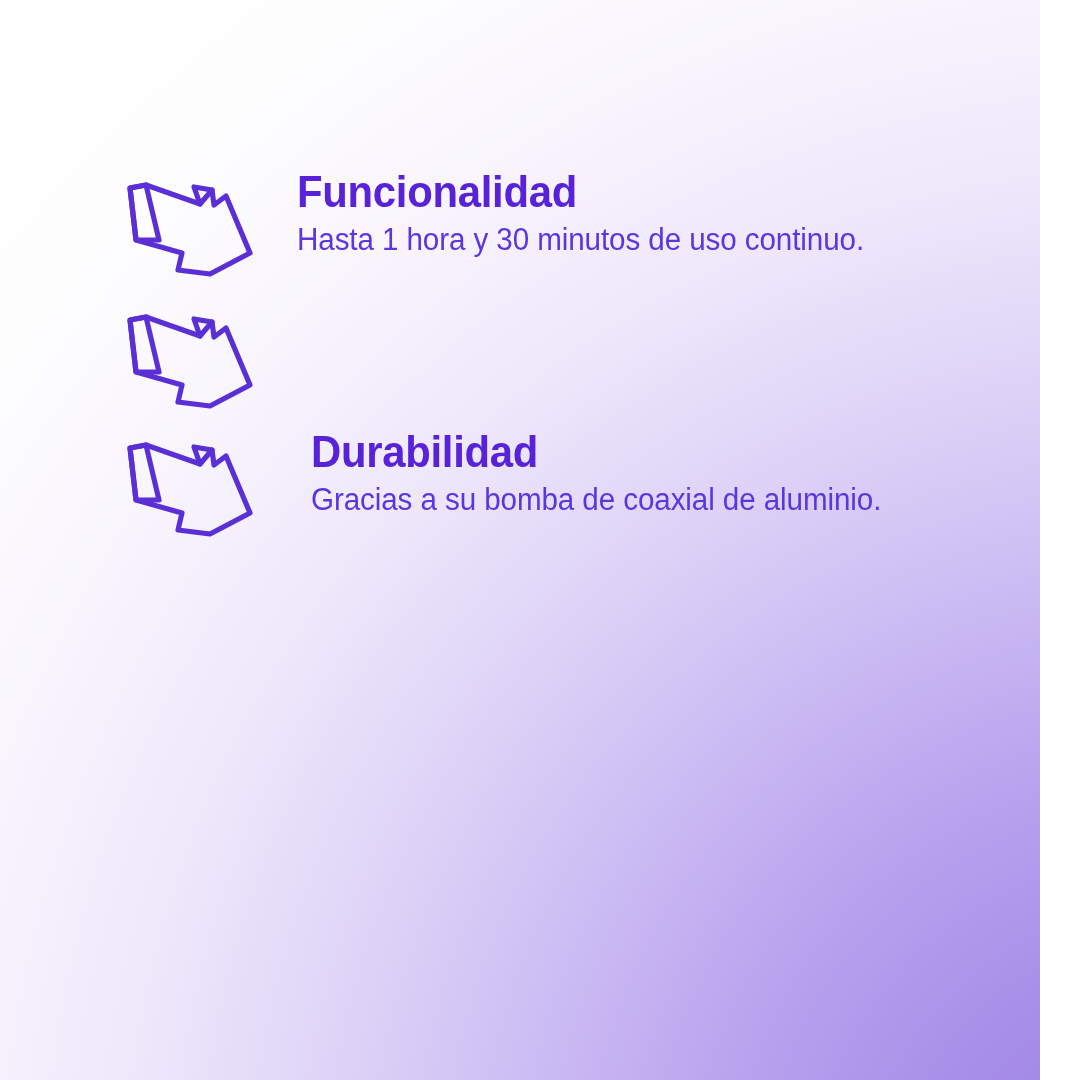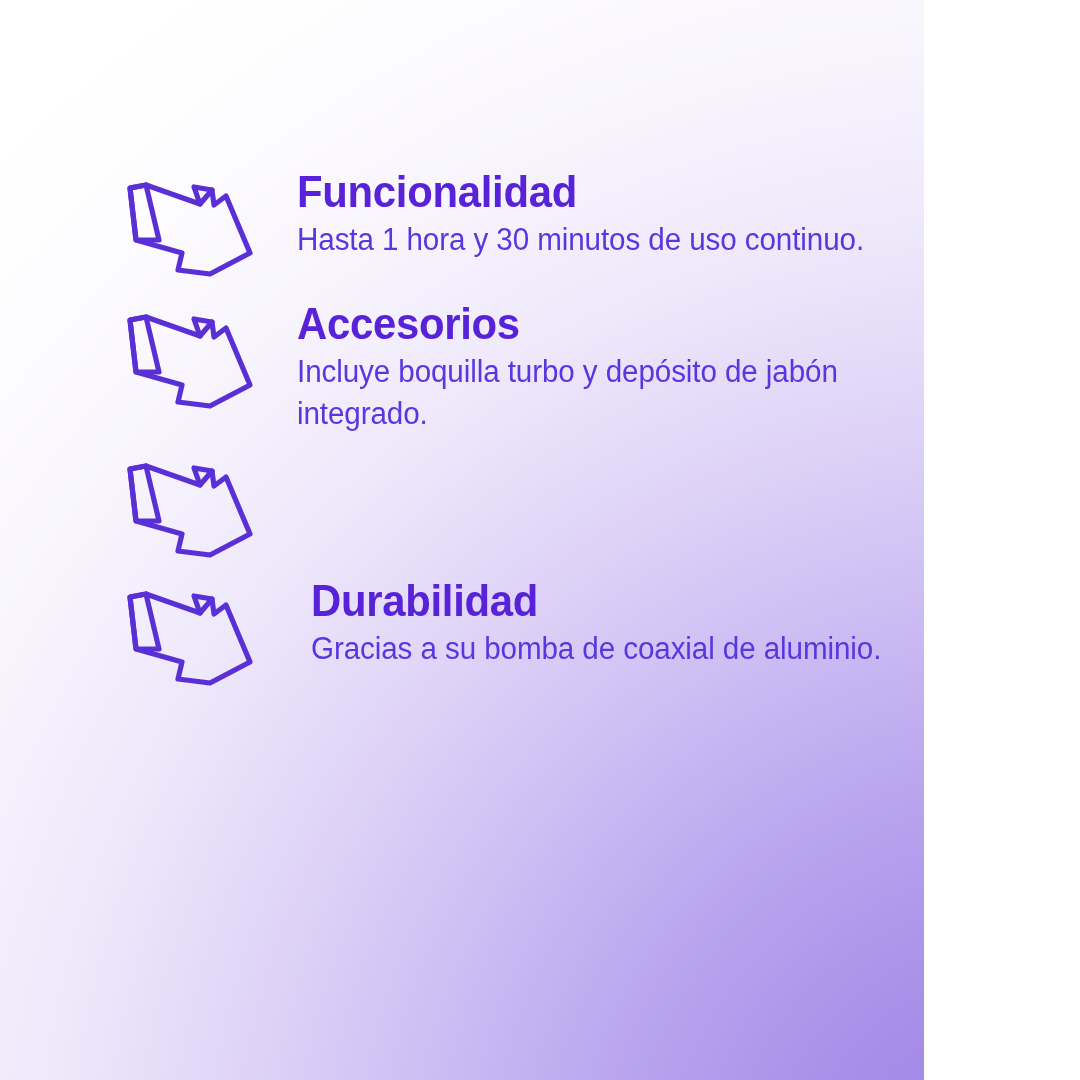--- a/index.html
+++ b/index.html
@@ -8,21 +8,21 @@
   }
   body {
     width: 1080px;
     height: 1080px;
     font-family: "Liberation Sans", sans-serif;
     overflow: hidden;
   }
 
   #poster {
     position: relative;
-    width: 924px;
+    width: 1040px;
     height: 1080px;
     box-sizing: border-box;
     background-color: #ffffff;
     background-image:
       radial-gradient(circle at 112% 112%,
         #9d81ea 0%,
         #a78ee8 14%,
         #b7a2ee 26%,
         #cbbbf3 38%,
         #ded3f7 50%,
@@ -120,38 +120,20 @@
         </svg>
       </div>
       <div class="text-cell">
         <h2 class="feature-title">Funcionalidad</h2>
         <p class="feature-desc">
           <span class="descline">Hasta 1 hora y 30 minutos de uso continuo.</span>
         </p>
       </div>
     </div>
 
-    <div class="feature-row row-1">
-      <div class="icon-cell">
-        <svg viewBox="0 0 136 108" xmlns="http://www.w3.org/2000/svg" aria-hidden="true">
-          <g fill="none" stroke="#5b2fd6" stroke-width="5.2" stroke-linejoin="round" stroke-linecap="round">
-            <path d="M8 14 L14 66 L60 79 L56 96 L88 100 L128 79 L104 22 L92 31 L90 16 L72 13 L78 30 L24 11 Z"></path>
-            <path d="M8 14 L24 11 L37 66 L14 66 Z"></path>
-            <path d="M90 16 L78 30"></path>
-          </g>
-        </svg>
-      </div>
-      <div class="text-cell">
-        <h2 class="feature-title">Accesorios</h2>
-        <p class="feature-desc">
-          <span class="descline">Incluye boquilla turbo y depósito de jabón</span>
-          <span class="descline">integrado.</span>
-        </p>
-      </div>
-    </div>
 
 
     <div class="feature-row row-3">
       <div class="icon-cell">
         <svg viewBox="0 0 136 108" xmlns="http://www.w3.org/2000/svg" aria-hidden="true">
           <g fill="none" stroke="#5b2fd6" stroke-width="5.2" stroke-linejoin="round" stroke-linecap="round">
             <path d="M8 14 L14 66 L60 79 L56 96 L88 100 L128 79 L104 22 L92 31 L90 16 L72 13 L78 30 L24 11 Z"></path>
             <path d="M8 14 L24 11 L37 66 L14 66 Z"></path>
             <path d="M90 16 L78 30"></path>
           </g>

